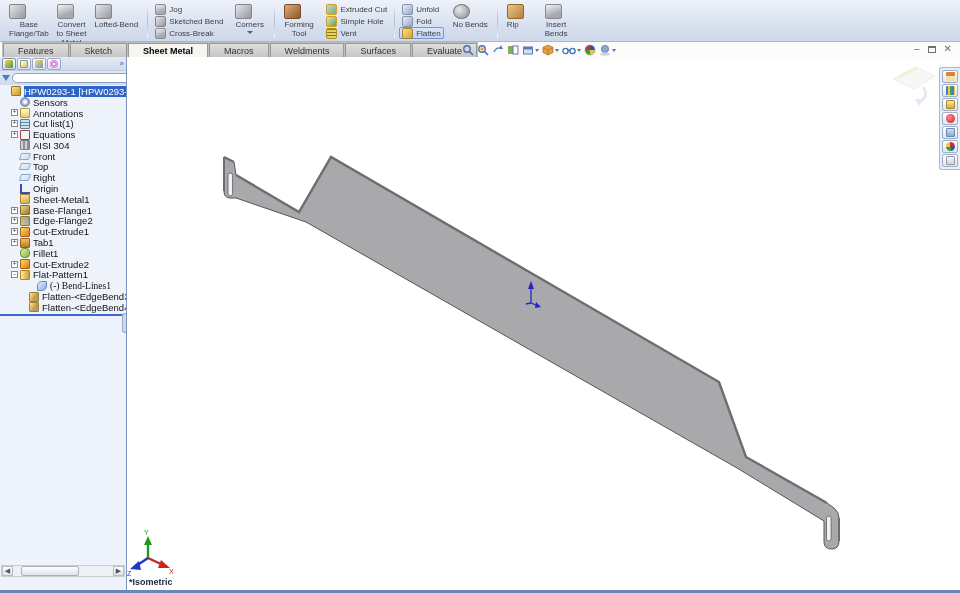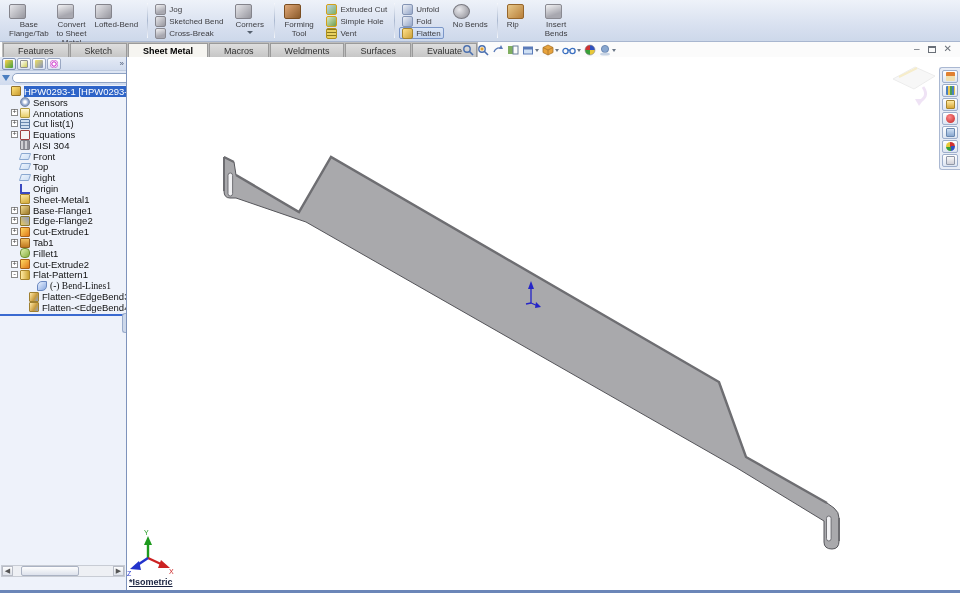--- a/index.html
+++ b/index.html
@@ -87,21 +87,21 @@
   .ti-flatten{background:linear-gradient(120deg,#ffe8a8,#c89a3a 60%,#8aa0c8);border:1px solid #a08030;}
   #rollback{height:0;border-top:2px solid #3a6ad0;margin-top:1px;}
   #grip{position:absolute;right:0;top:256px;width:4px;height:20px;background:#cdd8ea;border:1px solid #9aaccb;border-right:none;border-radius:3px 0 0 3px;}
   #hscroll{position:absolute;left:1px;right:1px;top:508px;height:12px;background:#eef0f4;border:1px solid #c8ccd4;display:flex;align-items:center;}
   .sarrow{width:11px;height:10px;background:linear-gradient(#fdfdfd,#dfe3ea);border:1px solid #b8bcc6;font-size:7px;color:#555;display:flex;align-items:center;justify-content:center;}
   #hthumb{width:58px;height:10px;margin-left:8px;background:linear-gradient(#fdfdfd,#dde2ec);border:1px solid #aab2c2;border-radius:2px;}
   #panel-divider{position:absolute;left:126px;top:57px;width:1px;height:536px;background:#7e93bb;}
 
   
   #viewport{position:absolute;left:127px;top:57px;width:833px;height:536px;background:#fff;overflow:hidden;}
-  #view-label{position:absolute;left:2px;bottom:6px;font-size:9px;font-weight:bold;color:#1a2340;text-decoration:underline;}
+  #view-label{position:absolute;left:2px;bottom:6px;font-size:9px;font-weight:bold;color:#1a2340;}
   #bottombar{position:absolute;left:0;bottom:0;width:960px;height:3px;background:#6b86b8;}
 
   
   #taskpane{position:absolute;right:0;top:10px;width:21px;display:flex;flex-direction:column;gap:1px;padding:2px 2px;background:#e8edf6;border:1px solid #aab8d2;border-right:none;border-radius:3px 0 0 3px;}
   .tpbtn{width:16px;height:13px;border:1px solid #9daecb;border-radius:2px;background:linear-gradient(#fff,#dde5f2);display:flex;align-items:center;justify-content:center;}
   .tp-ic{width:9px;height:9px;border-radius:1px;}
   .tp-home{background:linear-gradient(180deg,#e08030 45%,#f0e0b0 45%);}
   .tp-lib{background:repeating-linear-gradient(90deg,#4a7ec0 0 2px,#e8c850 2px 4px,#4f9e4f 4px 6px);}
   .tp-folder{background:linear-gradient(#ffe9a0,#d8a838);border:1px solid #a8862e;}
   .tp-forum{background:radial-gradient(circle at 40% 35%,#ff8a8a,#c02020);border-radius:50%;}

